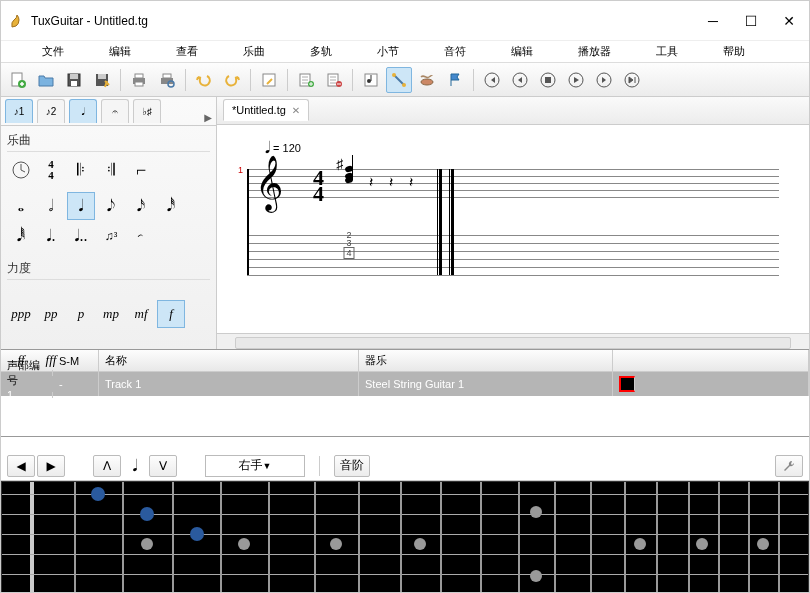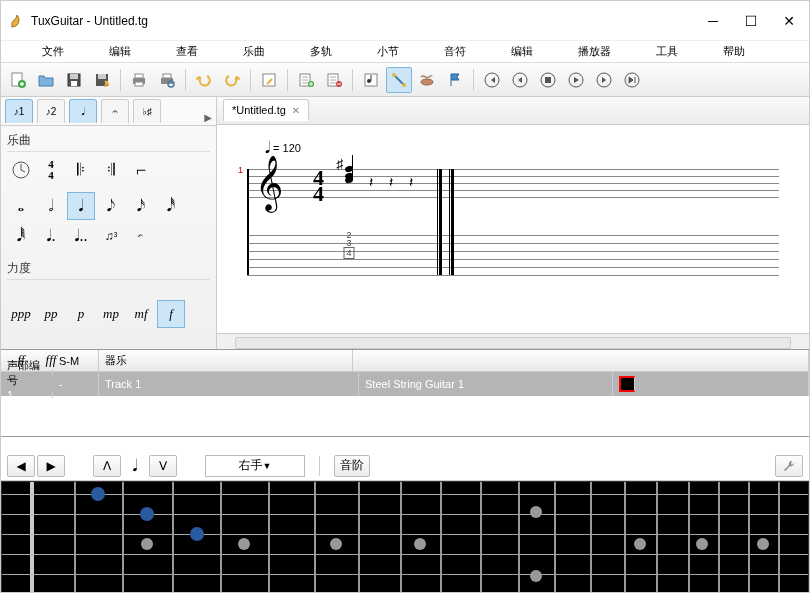--- a/index.html
+++ b/index.html
@@ -349,20 +349,21 @@
       <div class="tab-num tab-box" style="left:132px;top:128px">4</div>
     </div>
     <div class="hscroll"></div>
   </div>
 </div>
 
 <div class="tracktable">
   <div class="tt-head">
     <div class="c-num">声部编号</div>
     <div class="c-sm">S-M</div>
+    <div class="c-name">名称</div>
     <div class="c-instr">器乐</div>
     <div class="c-col"></div>
   </div>
   <div class="tt-row">
     <div class="c-num">1</div>
     <div class="c-sm">-</div>
     <div class="c-name">Track 1</div>
     <div class="c-instr">Steel String Guitar 1</div>
     <div class="c-col">
         <div class="color-sw"></div>

